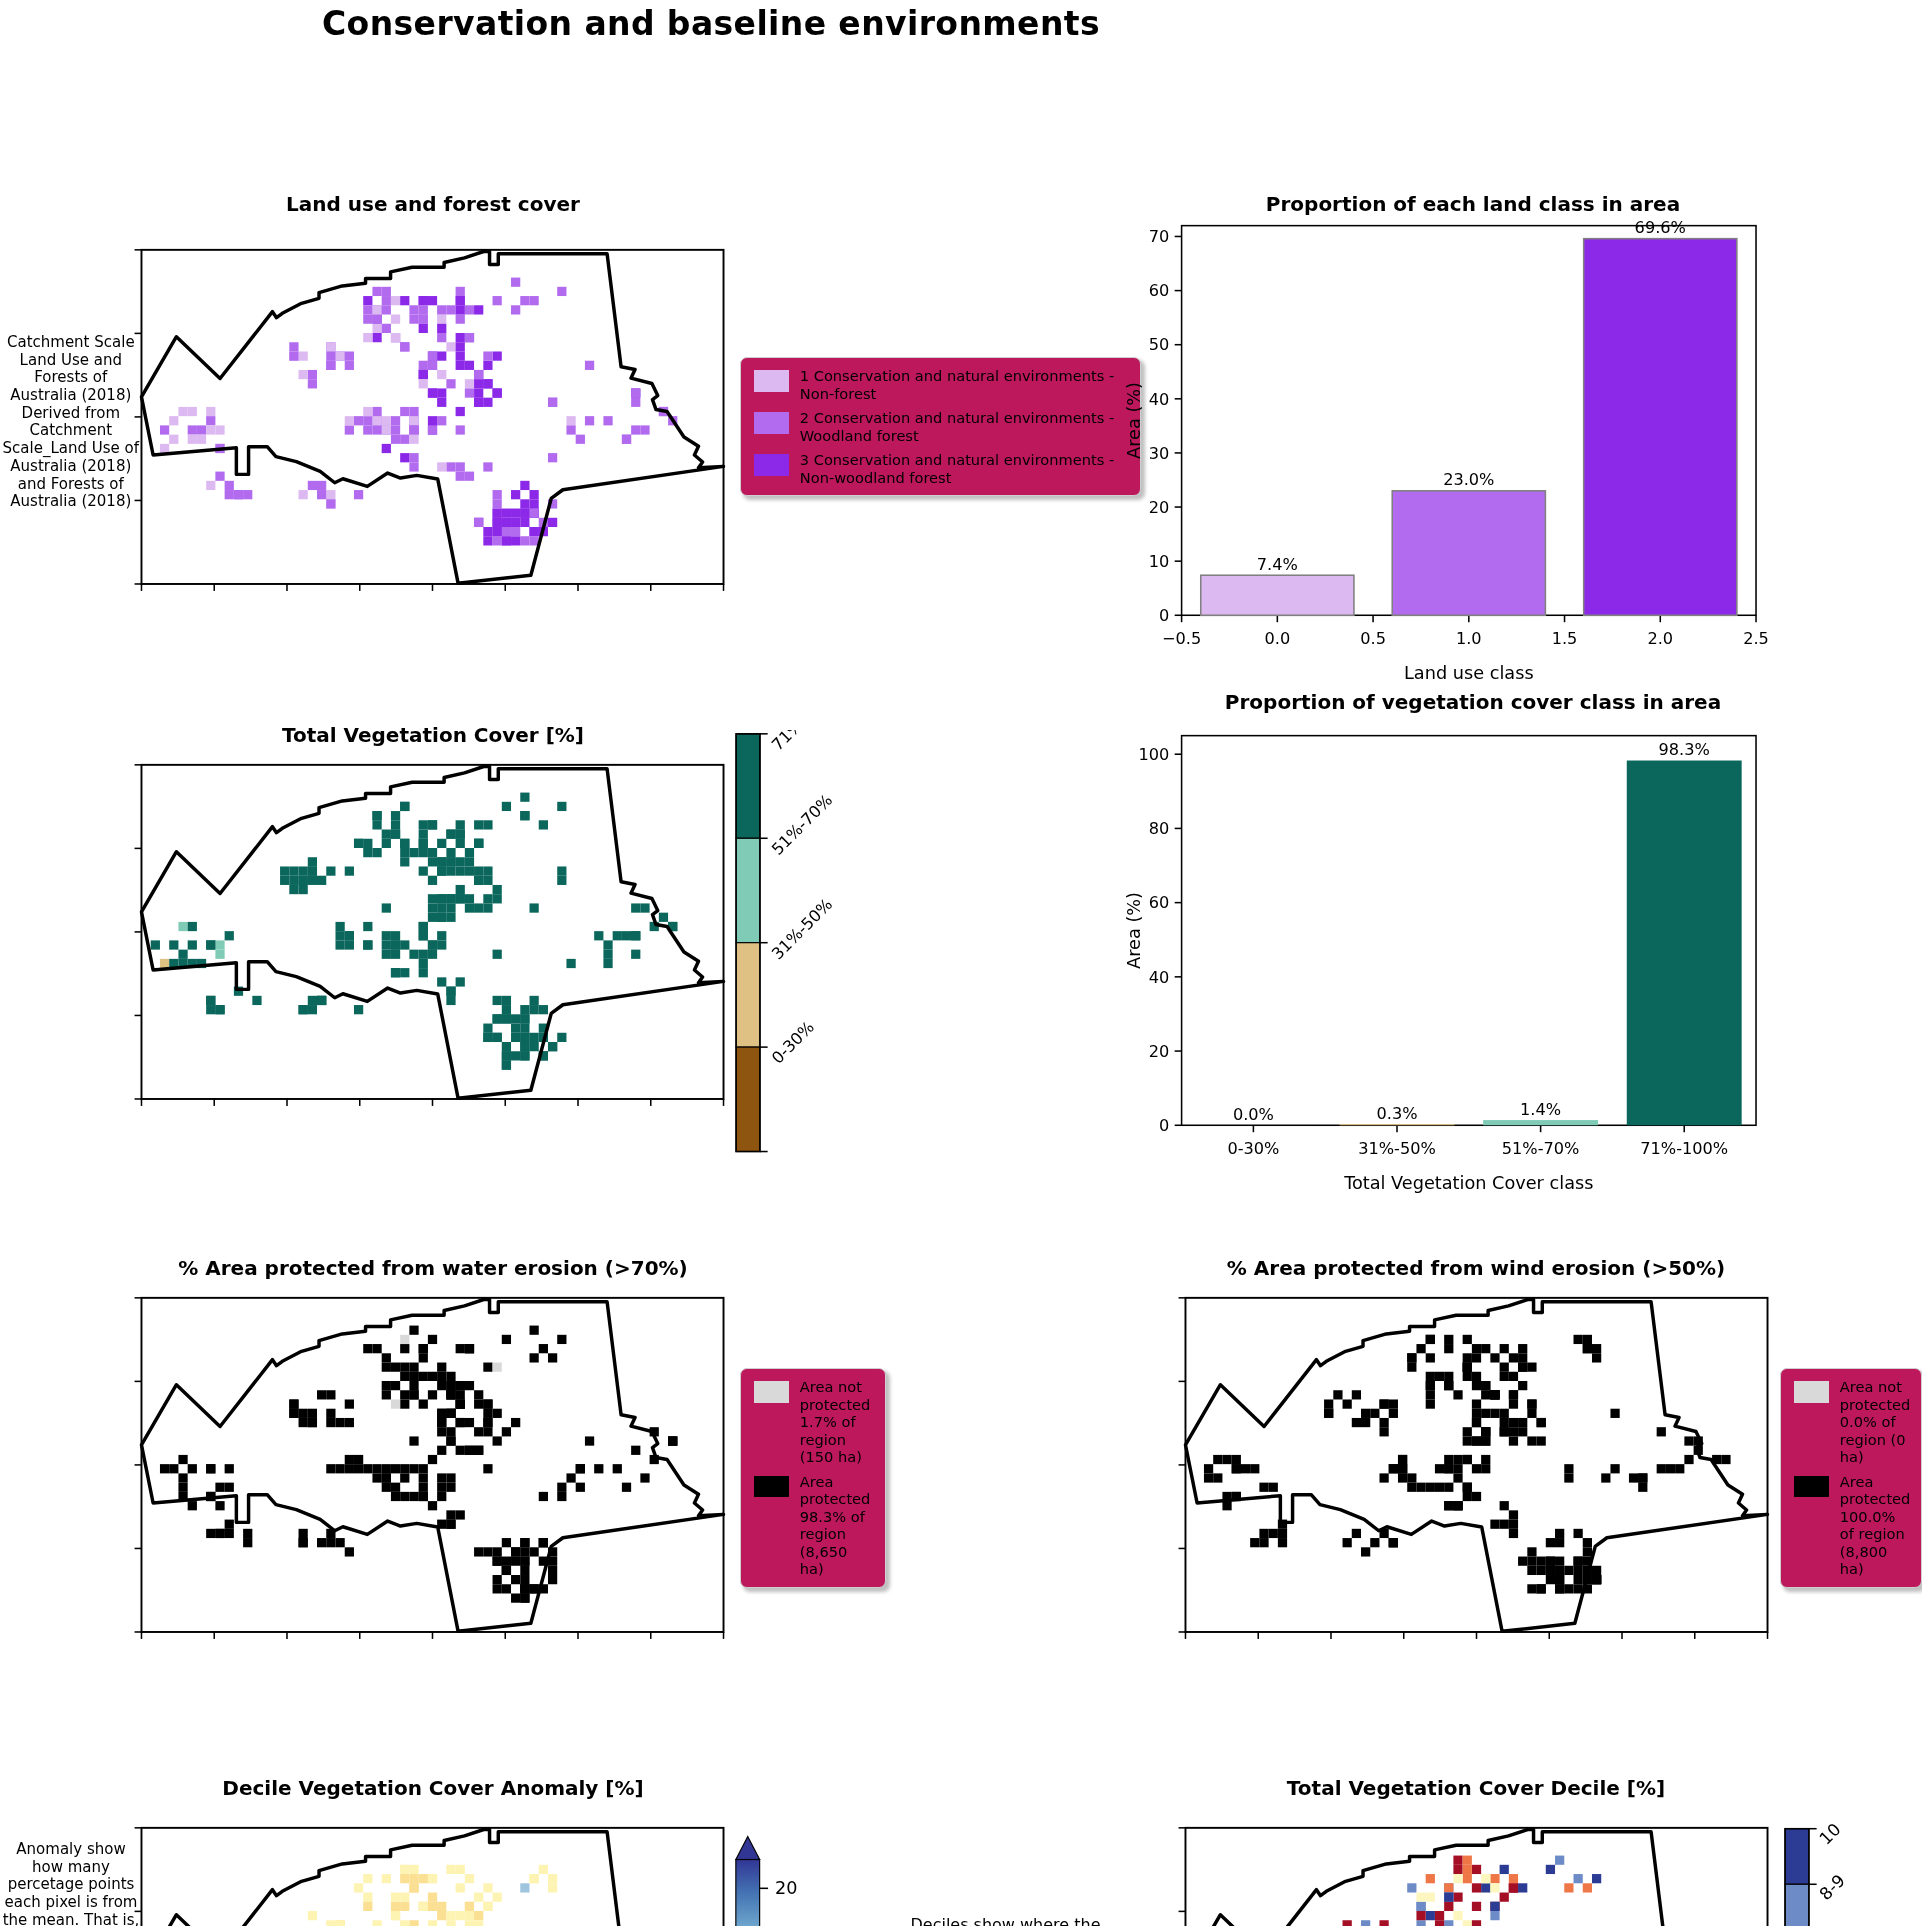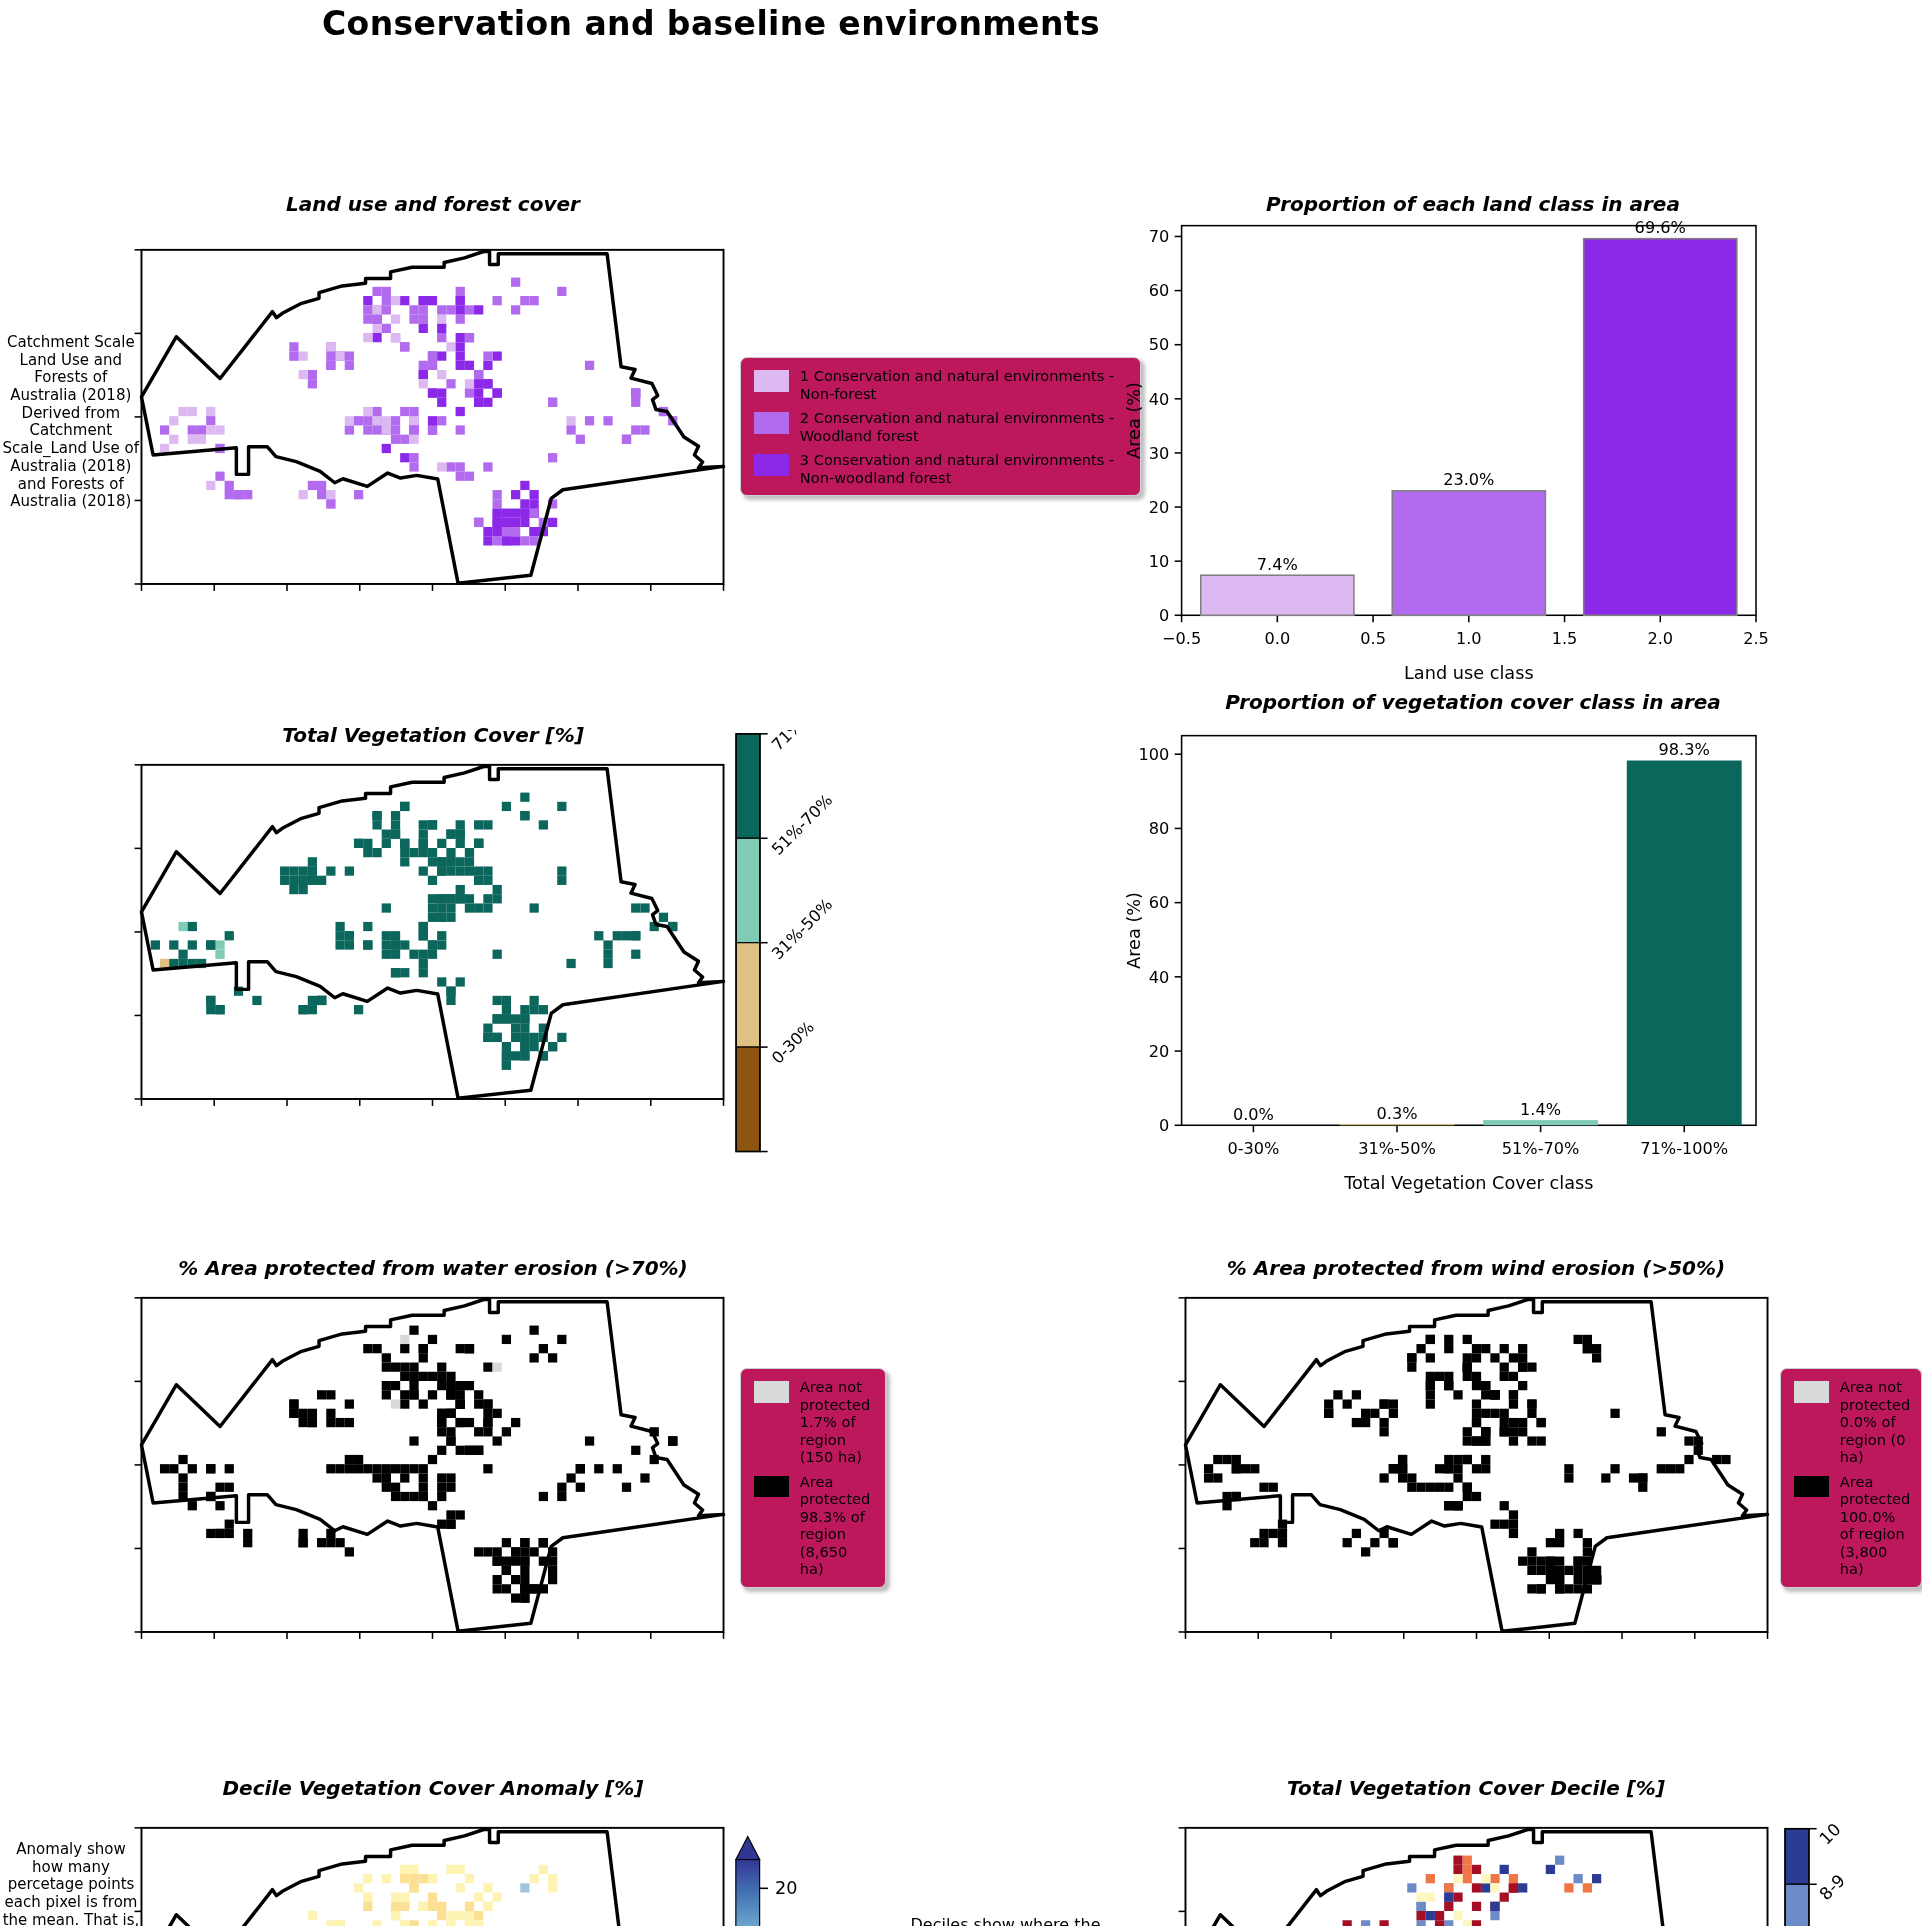--- a/index.html
+++ b/index.html
@@ -1,20 +1,20 @@
 <!DOCTYPE html>
 <html style="font-size:6.2px"><head>
 <meta charset="utf-8">
 <style>
   html,body{margin:0;padding:0;background:#fff;}
   #page{position:relative;width:1923px;height:2434px;background:#fff;
         font-family:"DejaVu Sans","Liberation Sans",sans-serif;color:#000;overflow:hidden;}
   .abs{position:absolute;}
   .page-title{font-size:33px;font-weight:bold;letter-spacing:0.4px;}
-  .panel-title{font-size:20px;font-weight:bold;text-align:center;width:582px;font-style:italic;}
+  .panel-title{font-size:20px;font-weight:bold;text-align:center;width:582px;}
   .side-text{font-size:15px;line-height:1.18;text-align:center;}
   .legend-box{background:#be185d;border:1.2px solid #cfcfcf;border-radius:7px;
               box-shadow:3.1px 3.1px 3.9px rgba(0,0,0,0.25);padding:2px 13px;box-sizing:border-box;}
   .legend-row{display:flex;align-items:flex-start;margin:7px 0;}
   .legend-swatch{width:35px;height:21.6px;flex:0 0 35px;margin-right:10.8px;margin-top:3.1px;}
   .legend-label{font-size:14.6px;line-height:1.2;}
   svg text{font-family:"DejaVu Sans","Liberation Sans",sans-serif;}
 </style>
 </head>
 <body>
@@ -1177,21 +1177,21 @@
         <rect x="672" y="528" width="24" height="24" fill="#000000"></rect>
         <polygon points="0.0,381.9 90.7,225.7 204.1,334.2 340.2,160.6 350.8,176.2 365.9,164.9 415.8,138.9 461.2,125.9 461.2,111.1 521.6,93.7 582.1,86.8 582.1,74.6 647.1,74.6 647.1,57.3 703.1,45.1 786.2,45.1 786.2,33.0 839.2,20.8 889.1,4.3 904.2,4.3 904.2,38.2 926.9,38.2 926.9,10.4 1209.6,10.4 1245.9,303.8 1282.2,310.7 1271.6,333.3 1326.0,347.2 1341.1,378.4 1327.5,388.9 1336.6,414.9 1365.3,420.1 1409.2,486.1 1447.0,510.4 1436.4,533.0 1457.6,551.2 1447.0,565.9 1512.0,562.5 1094.7,623.2 1064.4,645.8 1011.5,845.4 822.5,866.3 769.6,595.4 715.2,585.9 672.8,592.8 639.6,579.8 586.7,614.5 523.2,594.6 502.0,605.0 464.2,575.5 402.2,550.3 349.3,537.3 326.6,511.3 278.2,511.3 278.2,583.3 246.5,583.3 246.5,513.9 30.2,533.0 0.0,381.9" fill="none" stroke="#000" stroke-width="9" stroke-linejoin="round"></polygon>
       </svg></div>
   <div class="abs legend-box" style="left:1780px;top:1368px;width:142px;" id="legend-wind">
       <div class="legend-row">
         <div class="legend-swatch" style="background: rgb(217, 217, 217);"></div>
         <div class="legend-label">Area not protected 0.0% of region (0 ha)</div>
       </div>
       <div class="legend-row">
         <div class="legend-swatch" style="background: rgb(0, 0, 0);"></div>
-        <div class="legend-label">Area protected 100.0% of region (3,800 ha)</div>
+        <div class="legend-label">Area protected 100.0% of region (8,800 ha)</div>
       </div>
     </div>
 
   <div class="abs panel-title" style="left:142px;top:1776px;">Decile Vegetation Cover Anomaly [%]</div>
   <div class="abs side-text" style="left:1.5px;top:1841px;width:139px;">Anomaly show how many percetage points each pixel is from the mean. That is, red pixels are about 20% lower than the mean of that pixel. The mean is only for the month of the map using baseline from 2001 to 2019.</div>
   <div class="abs" style="left:126px;top:1824px;" id="map-anomaly"><svg width="613" height="358" viewBox="-40 -10 1592 930">
         <rect x="0" y="0" width="1512" height="868" fill="#ffffff" stroke="#000" stroke-width="5"></rect>
         <line x1="0" y1="868" x2="0" y2="886" stroke="#000" stroke-width="4"></line>
         <line x1="189" y1="868" x2="189" y2="886" stroke="#000" stroke-width="4"></line>
         <line x1="378" y1="868" x2="378" y2="886" stroke="#000" stroke-width="4"></line>

